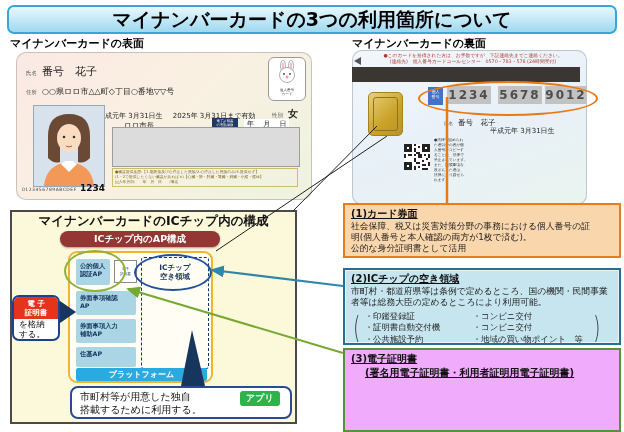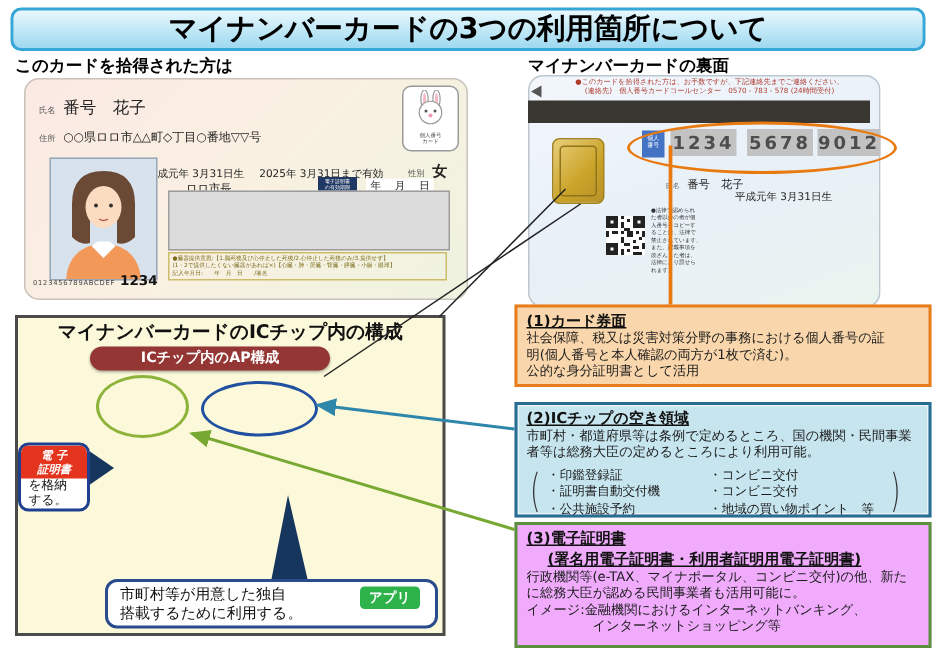--- a/index.html
+++ b/index.html
@@ -47,38 +47,38 @@
   .ap{background:#a9d5e5;color:#17365d;font-weight:bold;font-size:6.3px;line-height:1.25;padding:3px 0 0 4px;box-sizing:border-box;border-radius:2px;}
   .dashed-box{border:1.5px dashed #17375e;border-radius:3px;background:transparent;}
   .empty-lbl{font-size:7.5px;font-weight:bold;color:#17365d;text-align:center;line-height:1.2;}
   .platform{background:#29abe2;color:#fff;font-weight:bold;font-size:8px;text-align:center;line-height:13px;border-radius:2px;}
   .cert-icon{background:#fff;border:1px solid #8a8a8a;font-size:3.6px;color:#17365d;text-align:center;line-height:1.3;padding-top:6px;box-sizing:border-box;}
   .ellipse{border-radius:50%;pointer-events:none;}
   .green-ell{border:2px solid #8db33a;}
   .blue-ell{border:2px solid #2050a0;}
   .orange-ell{border:2.5px solid #e87a10;}
   .store-box{left:12px;top:295px;width:48px;height:46px;border:2px solid #1f3f8f;border-radius:7px;background:#fff;overflow:hidden;box-sizing:border-box;}
-  .store-red{background:#e5341e;color:#fff;font-weight:bold;font-size:7.5px;text-align:center;line-height:1.25;padding-top:2px;height:22px;box-sizing:border-box;font-style:italic;}
+  .store-red{background:#e5341e;color:#fff;font-weight:bold;font-size:7.5px;text-align:center;line-height:1.25;padding-top:2px;height:22px;box-sizing:border-box;}
   .store-white{font-size:8.5px;color:#111;line-height:1.15;padding:1px 0 0 5px;}
   .callout{left:70px;top:386px;width:222px;height:33px;border:2px solid #2a4b8d;border-radius:8px;background:#fff;box-sizing:border-box;}
   .callout-txt{font-size:10px;color:#111;line-height:1.0;}
   .badge-app{background:#2db34a;color:#fff;font-weight:bold;font-size:9px;padding:1px 6px;border-radius:3px;}
   .mascot{background:#fff;border:1px solid #9a9a9a;border-radius:6px;}
   .mascot-lbl{font-size:3.6px;color:#444;text-align:center;line-height:1.2;}
   svg{display:block;}
   .overlay{left:0;top:0;pointer-events:none;}
 </style>
 </head>
 <body>
 
 <div id="stage">
 
   <div class="abs title-bar">マイナンバーカードの3つの利用箇所について</div>
 
-  <div class="abs sect-head" style="left:10px;top:36px;">このカードを拾得された方は</div>
+  <div class="abs sect-head" style="left:10px;top:36px;">マイナンバーカードの表面</div>
   <div class="abs sect-head" style="left:352px;top:36px;">マイナンバーカードの裏面</div>
 
   <div class="abs card front-card">
     <div class="abs" style="left:10px;top:8px;">
       <span class="lbl-s">氏名</span>
       <span style="font-size:11px;color:#222;">番号　花子</span>
     </div>
     <div class="abs" style="left:10px;top:27px;">
       <span class="lbl-s">住所</span>
       <span style="font-size:8px;color:#222;">○○県ロロ市△△町◇丁目○番地▽▽号</span>
@@ -207,30 +207,42 @@
             <span>・地域の買い物ポイント　等</span>
           </div>
       </div>
       <div class="paren" style="margin-left:8px;">)</div>
     </div>
   </div>
 
   <div class="abs info box3">
     <div class="info-title">(3)電子証明書</div>
     <div class="info-title" style="margin-left:14px;">(署名用電子証明書・利用者証明用電子証明書)</div>
-    <div class="info-body pre">行政機関等(e-TAX、マイナポータル、コンビニ交付)の他、新た
-に総務大臣が認める民間事業者も活用可能に。
-イメージ:金融機関におけるインターネットバンキング、
-　　　　　インターネットショッピング等</div>
   </div>
 
   <div class="abs chip-wrap"></div>
   <div class="abs chip-title">マイナンバーカードのICチップ内の構成</div>
   <div class="abs pill">ICチップ内のAP構成</div>
 
+  <div class="abs inner-box">
+    <div class="abs ap pre" style="left:6px;top:6px;width:34px;height:26px;">公的個人
+認証AP</div>
+    <div class="abs cert-icon pre" style="left:44px;top:7px;width:23px;height:23px;">電子
+証明書</div>
+    <div class="abs ap pre" style="left:6px;top:38px;width:60px;height:24px;">券面事項確認
+AP</div>
+    <div class="abs ap pre" style="left:6px;top:66px;width:60px;height:24px;">券面事項入力
+補助AP</div>
+    <div class="abs ap" style="left:6px;top:94px;width:60px;height:20px;">住基AP</div>
+    <div class="abs dashed-box" style="left:71px;top:4px;width:66px;height:110px;">
+      <div class="abs empty-lbl pre" style="left:0;top:5px;width:66px;">ICチップ
+空き領域</div>
+    </div>
+    <div class="abs platform" style="left:6px;top:115px;width:131px;height:13px;">プラットフォーム</div>
+  </div>
 
   <div class="abs ellipse green-ell" style="left:64px;top:250px;width:58px;height:38px;"></div>
   <div class="abs ellipse blue-ell" style="left:134px;top:254px;width:74px;height:33px;"></div>
 
   <div class="abs store-box">
     <div class="store-red pre">電 子
 証明書</div>
     <div class="store-white pre">を格納
 する。</div>
   </div>

